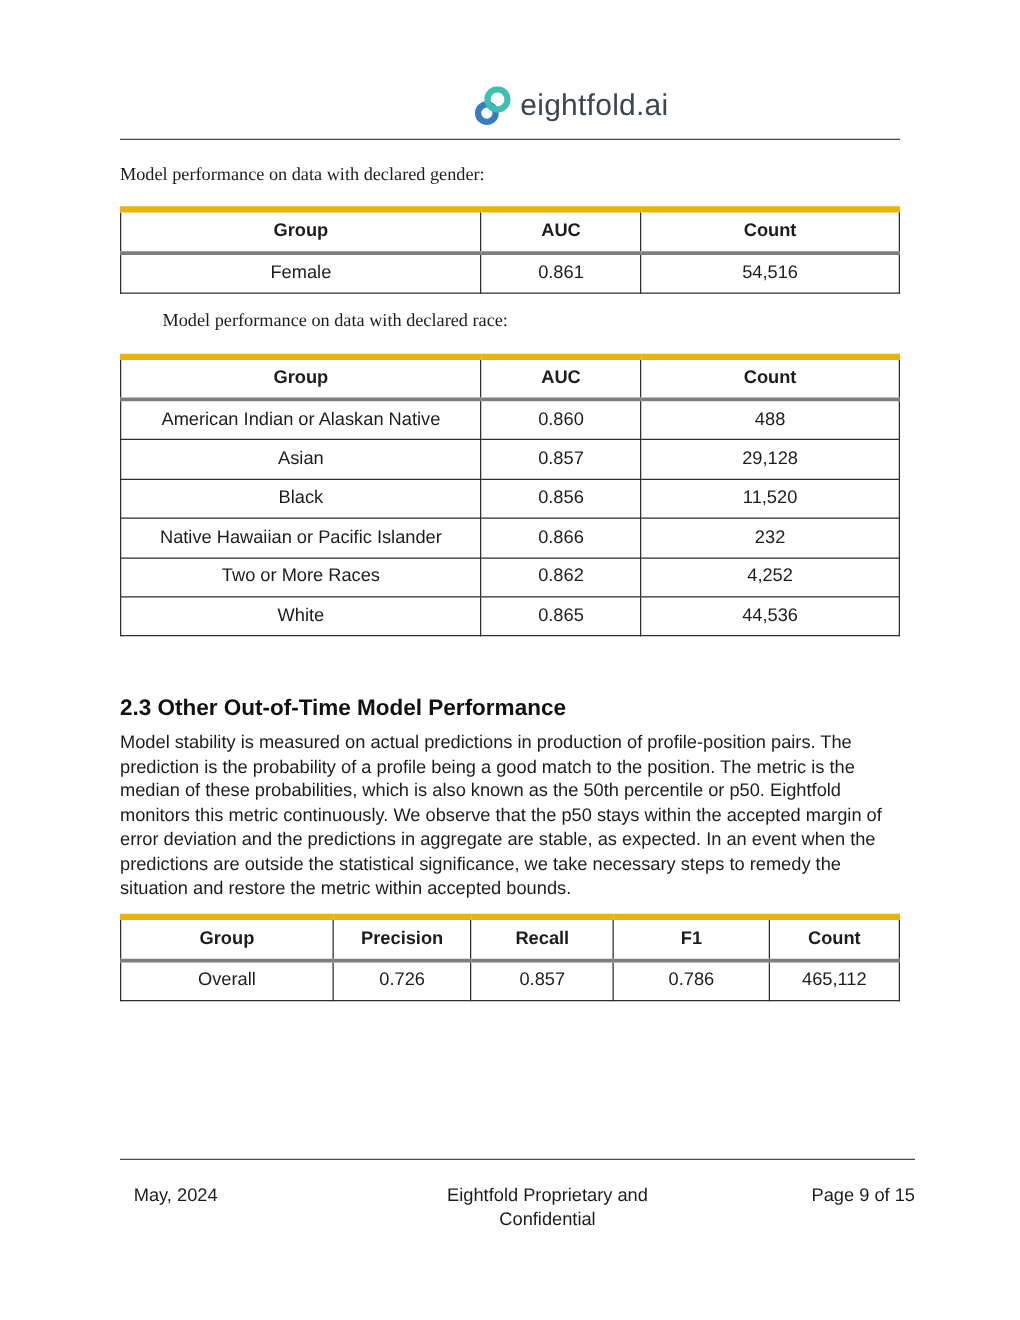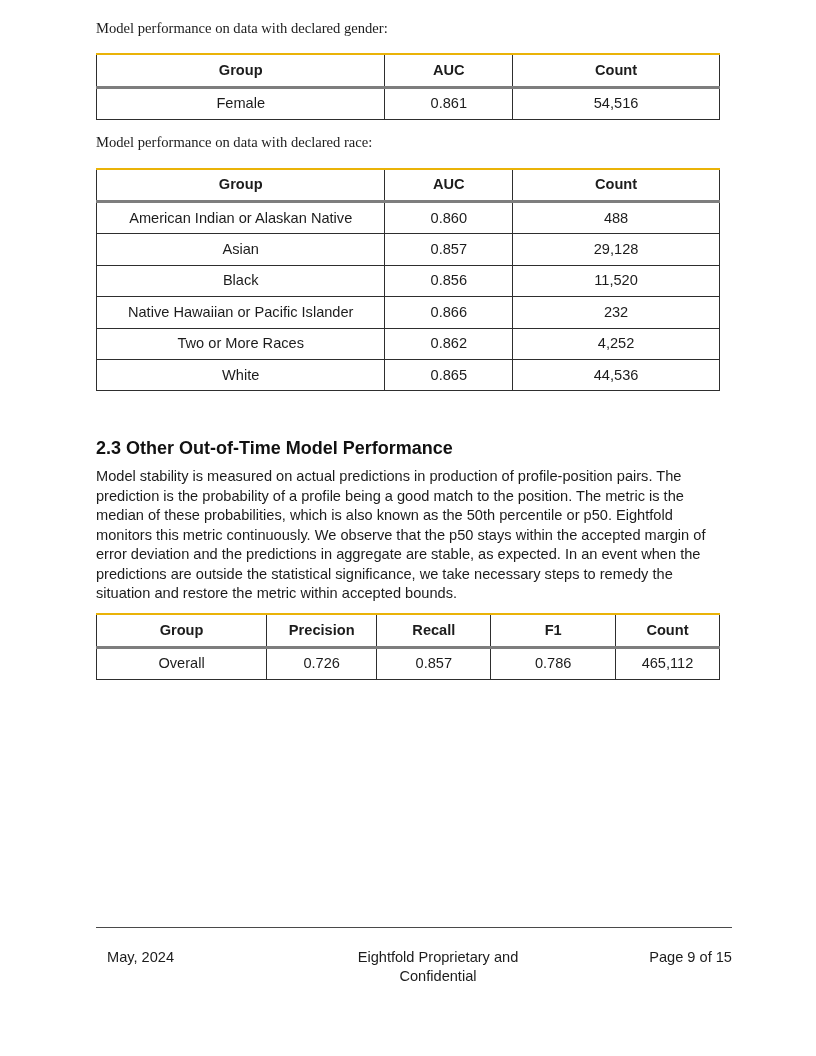--- a/index.html
+++ b/index.html
@@ -50,38 +50,38 @@
   .content {
     margin: 0 96px;
     font-size: 14.6px;
     line-height: 19.4px;
   }
   .caption {
     margin: 0;
     margin-top: 19px;
     font-family: Liberation Serif, serif;
   }
-  .caption-race { margin-top: 13px; }
+  .caption-race { margin-top: 13px; margin-left: 34px; }
   .doc-table {
     border-collapse: collapse;
     width: 100%;
     margin-top: 15px;
     table-layout: fixed;
   }
   .doc-table th, .doc-table td {
     border: 1.6px solid #2e2e2e;
     text-align: center;
     padding: 5.5px 4px;
     font-size: 14.6px;
     line-height: 19.4px;
     overflow: hidden;
   }
   .doc-table thead th {
     font-weight: bold;
-    border-top: 2px solid #eab308;
+    border-top: 5px solid #eab308;
     border-bottom: 3px solid #7e7e7e;
   }
   .section-heading {
     margin: 0;
     margin-top: 46px;
     font-size: 18px;
     font-weight: bold;
     color: #111111;
     line-height: 23px;
   }
@@ -116,20 +116,34 @@
     text-align: center;
     transform: translateX(24px);
   }
   .footer-page { text-align: right; }
 </style>
 </head>
 <body>
 
 <div class="page">
 
+  <header class="header">
+    <div class="logo-row">
+      <div class="logo">
+        <span class="logo-icon">
+          <svg width="30" height="32" viewBox="0 0 30 32" xmlns="http://www.w3.org/2000/svg">
+            <circle cx="10.5" cy="21.5" r="7" fill="none" stroke="#3A7CBF" stroke-width="5"></circle>
+            <circle cx="19" cy="10.5" r="8" fill="none" stroke="#3FBFB1" stroke-width="5"></circle>
+          </svg>
+        </span>
+        <span class="logo-text">eightfold.ai</span>
+      </div>
+    </div>
+    <hr class="rule header-rule">
+  </header>
 
   <main class="content">
 
     <p class="caption">Model performance on data with declared gender:</p>
 
     <table class="doc-table">
       <colgroup>
           <col style="width:46.3%">
           <col style="width:20.5%">
           <col style="width:33.2%">

